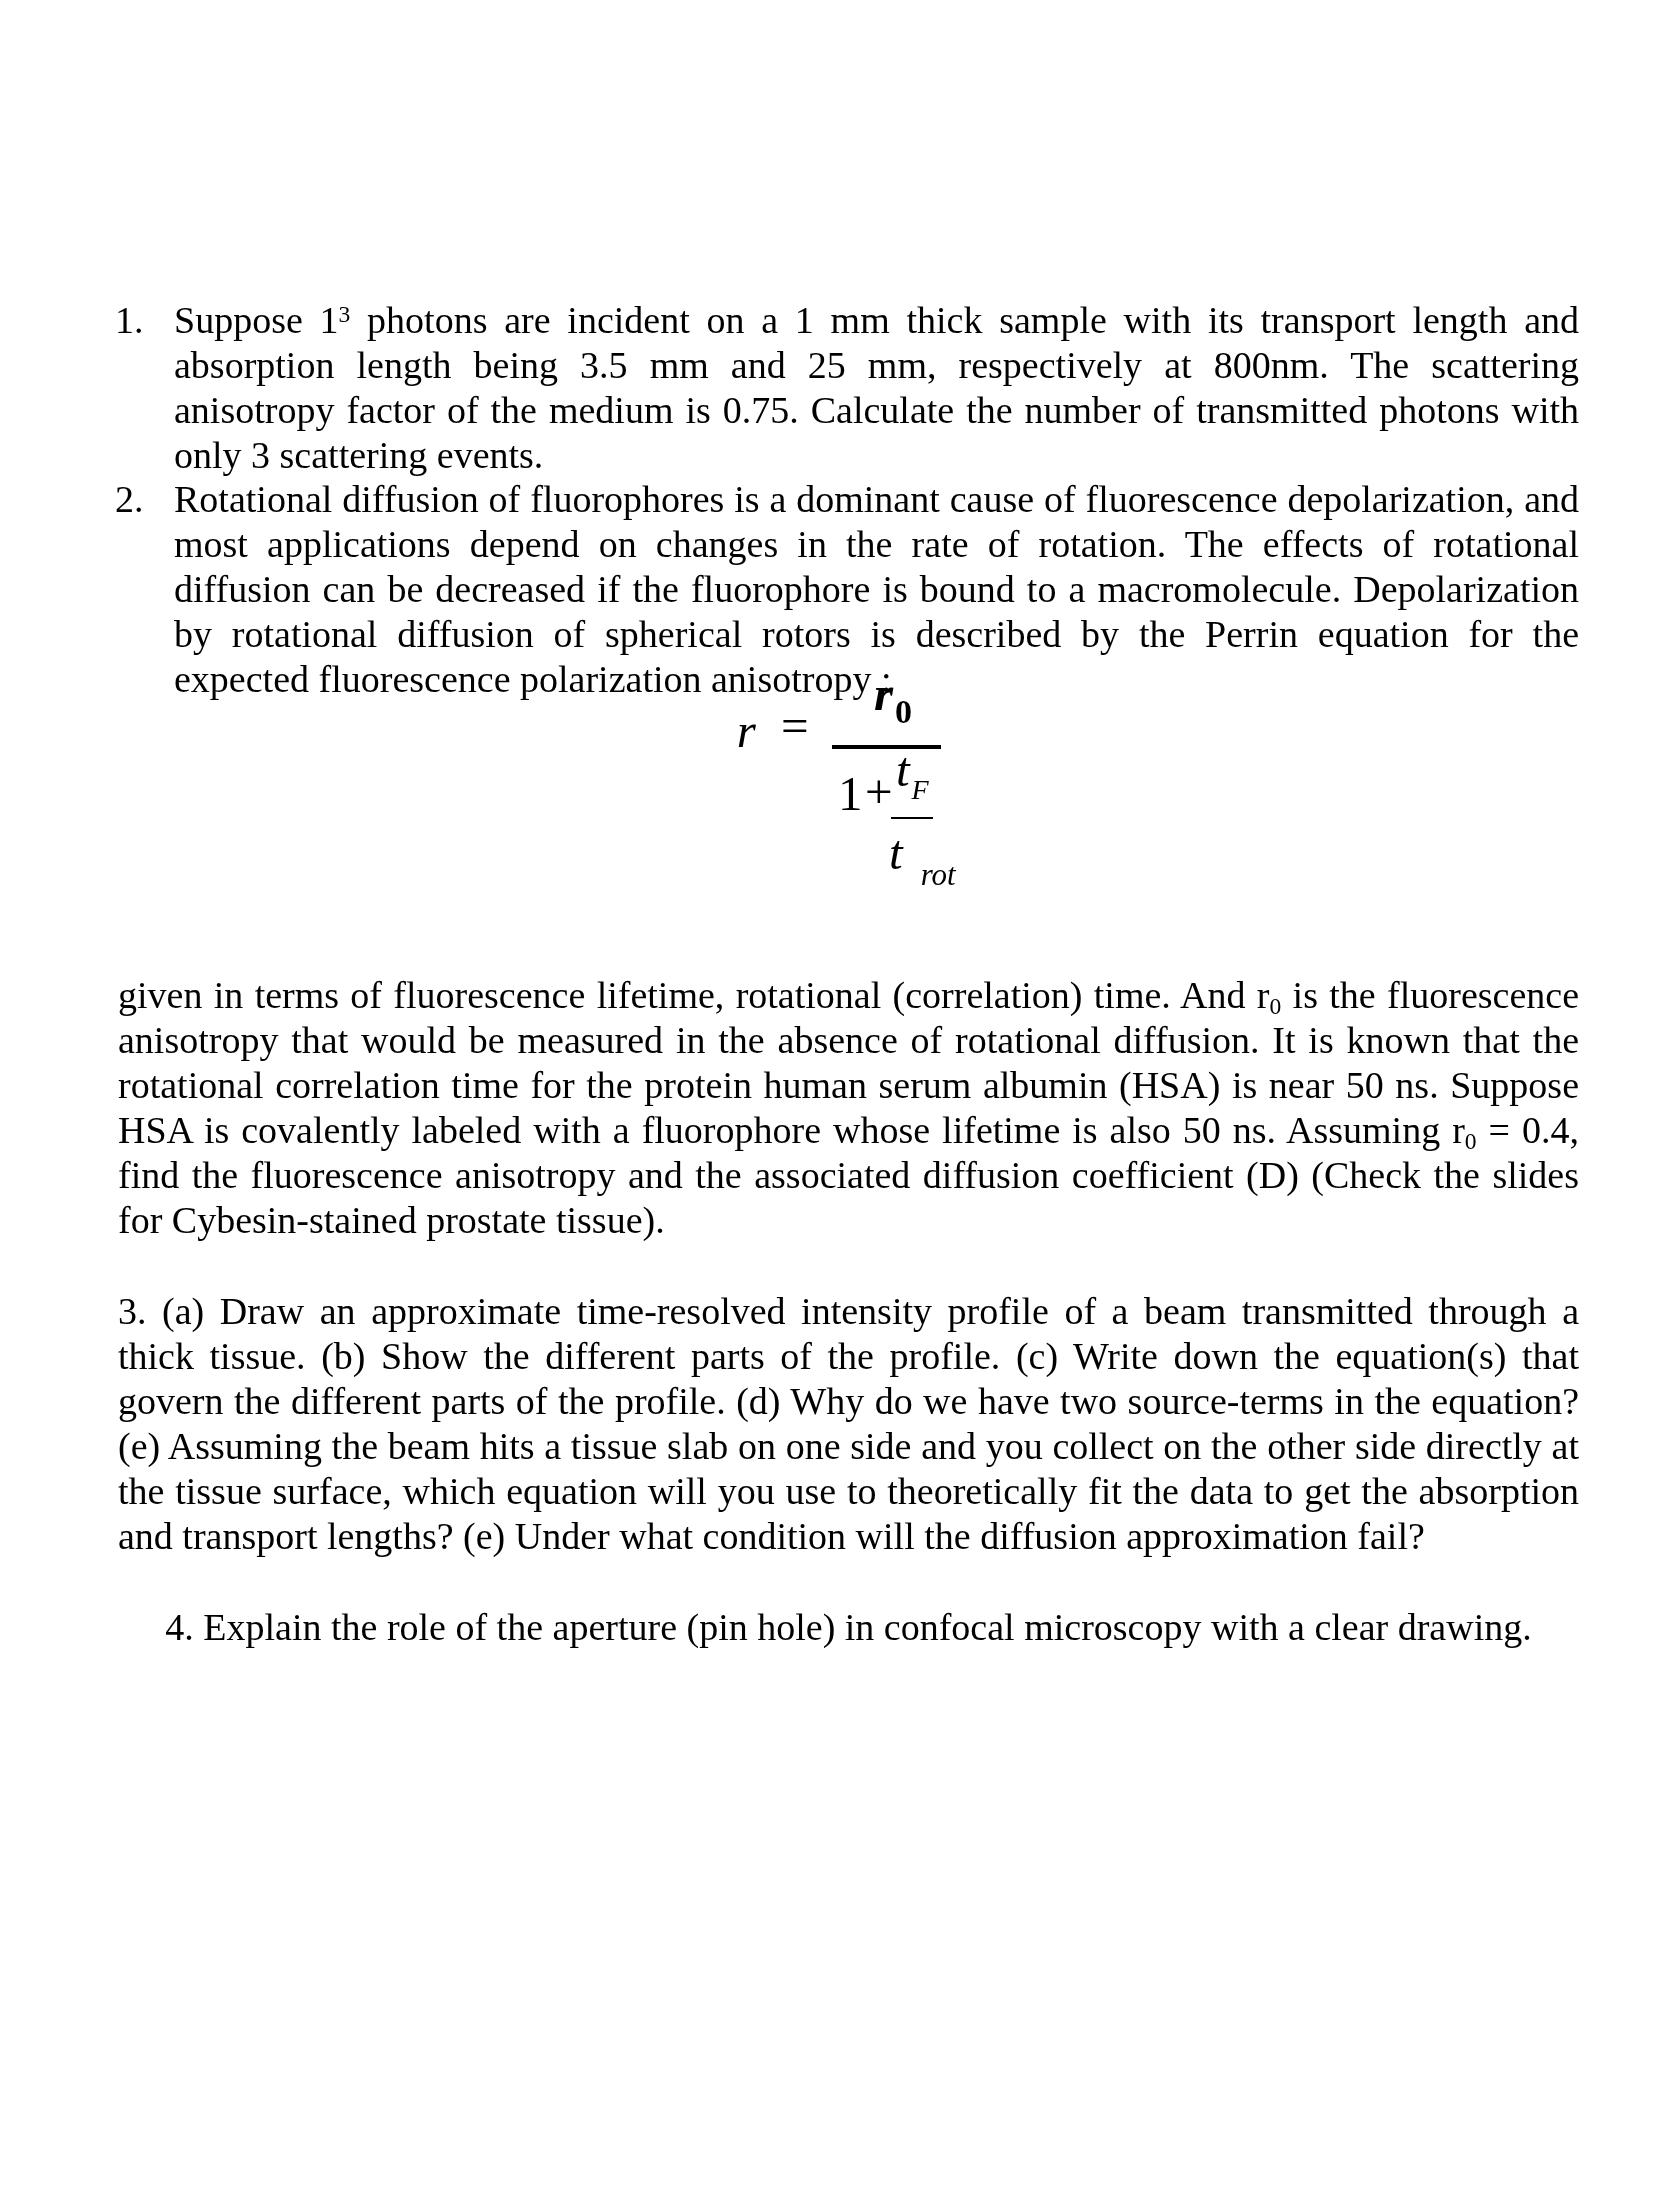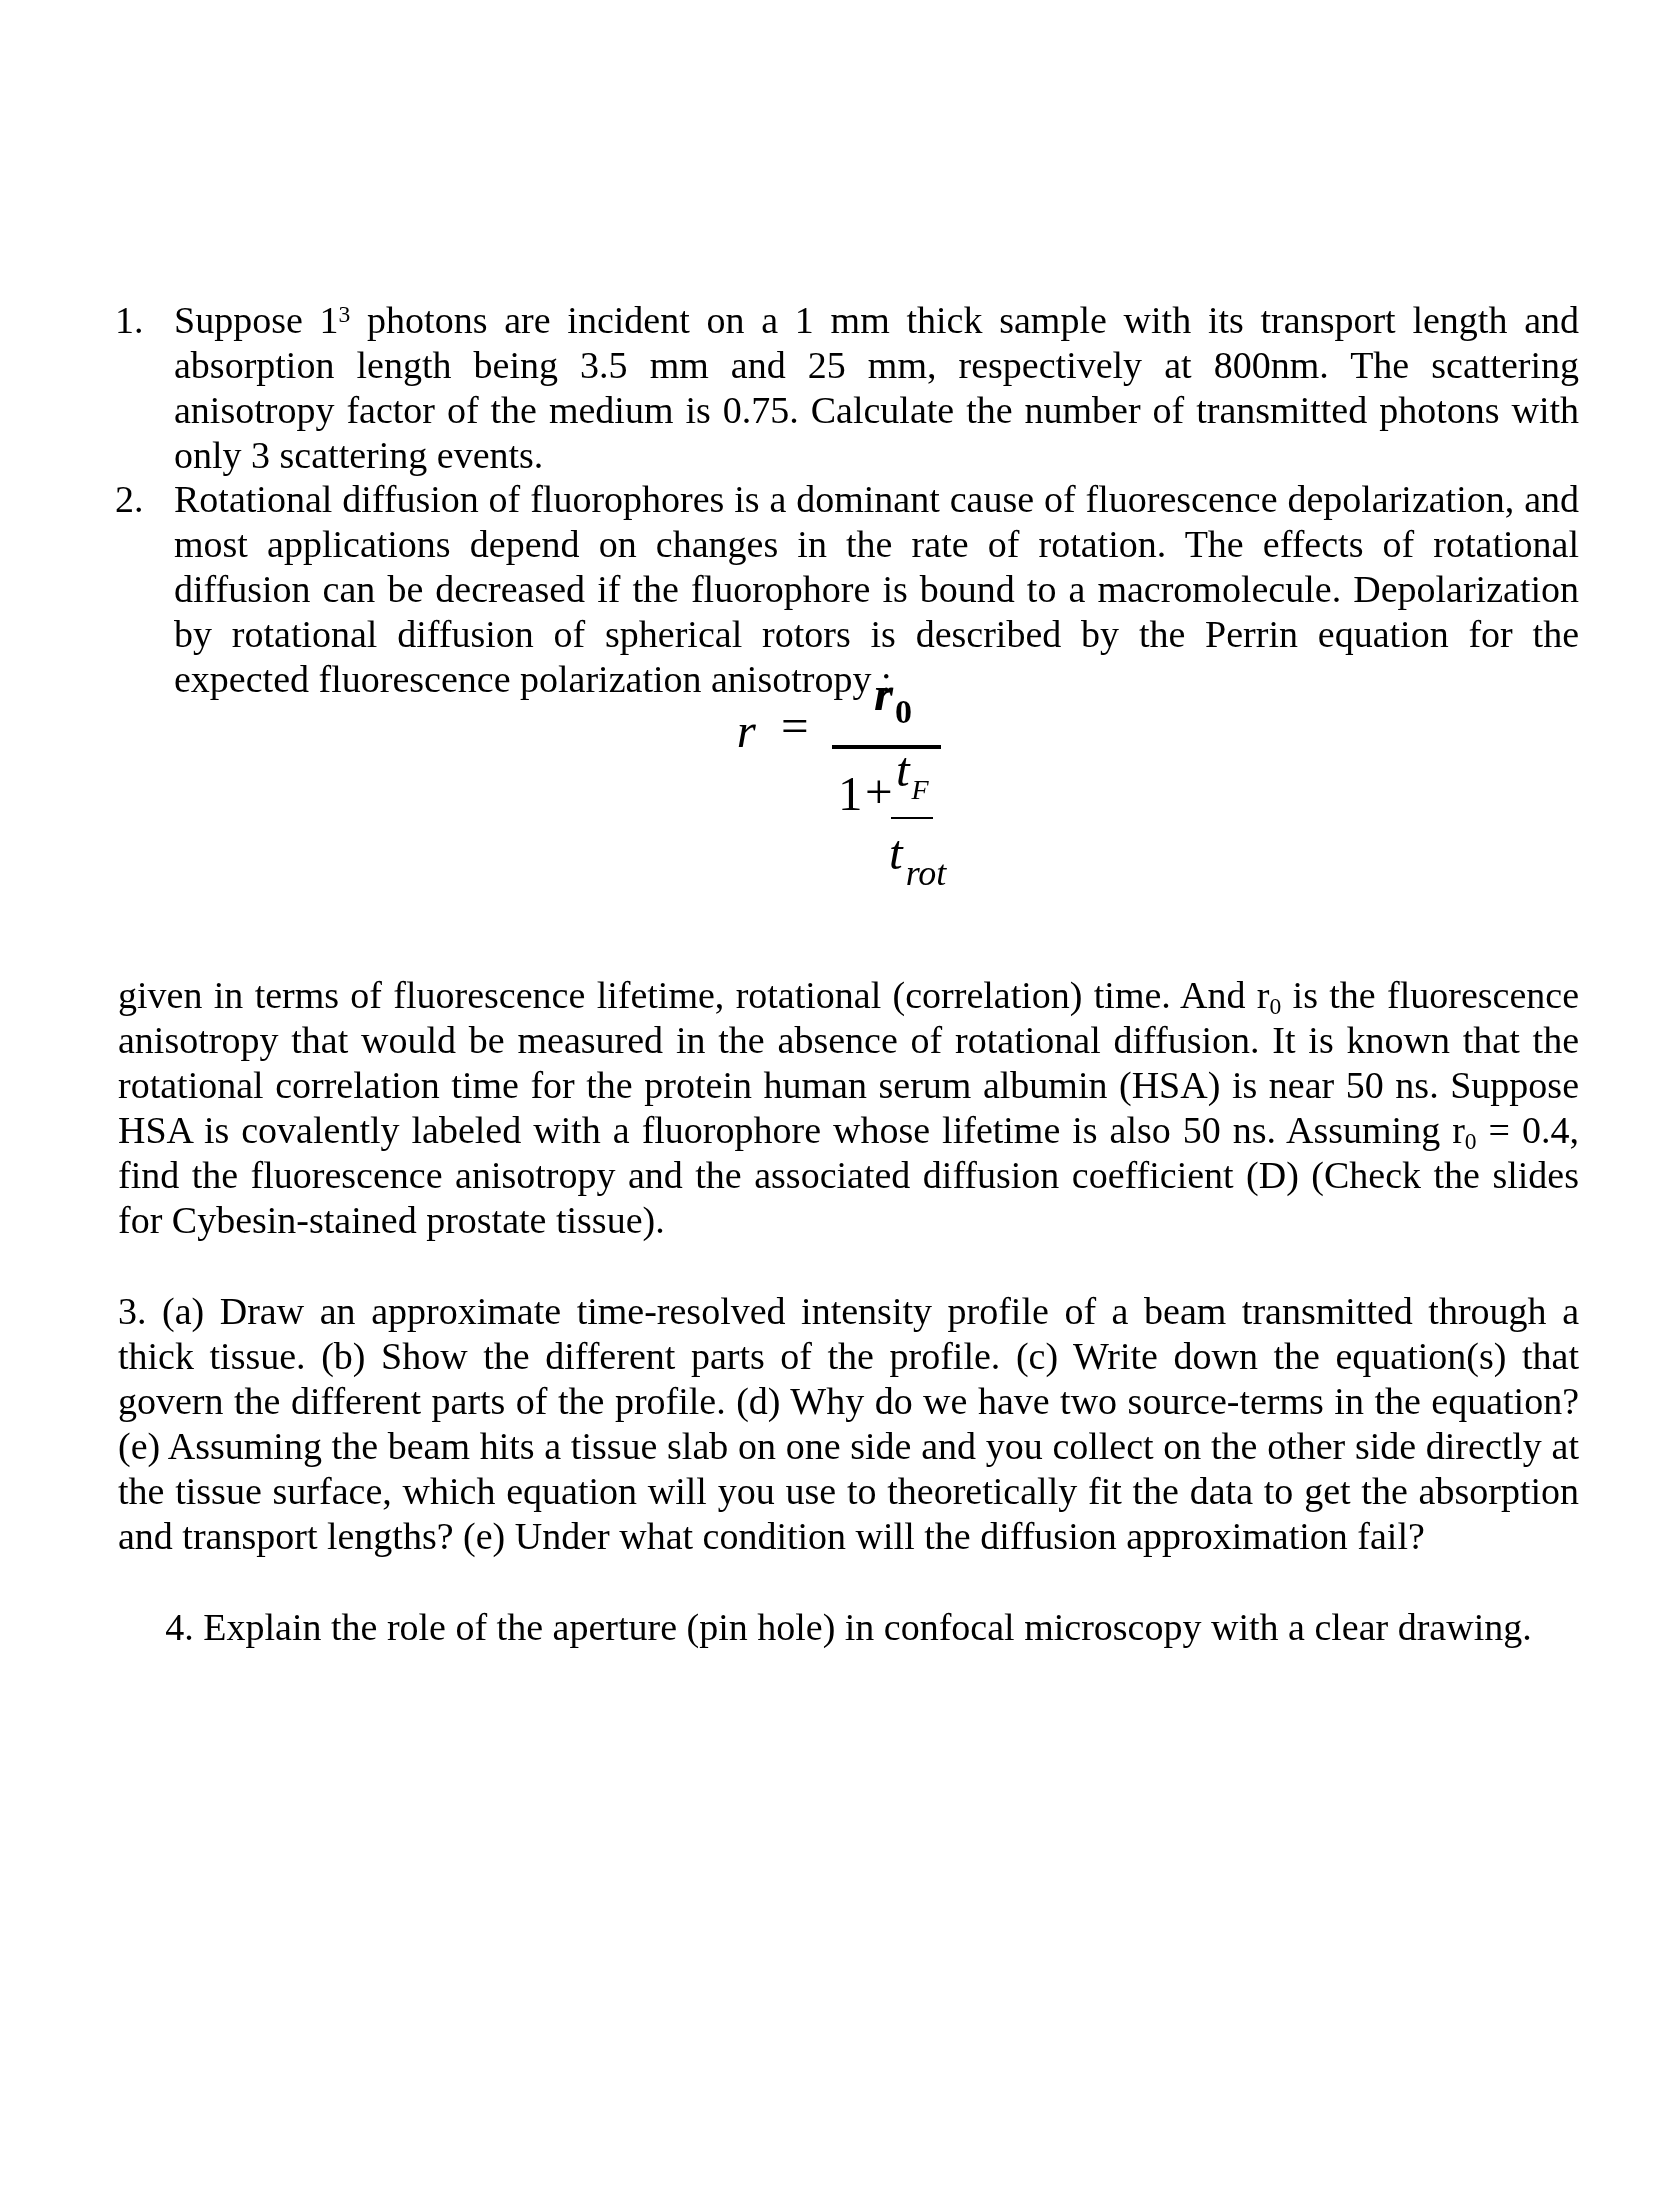--- a/index.html
+++ b/index.html
@@ -30,21 +30,21 @@
     .eq .eqsign { position: absolute; left: 53px; top: 25.5px; font-size: 49px; }
     .eq .frac-line { position: absolute; left: 104px; top: 74px; width: 109px; height: 3.5px; background: #000; }
     .eq .r0 { position: absolute; left: 146px; top: -6.1px; font-size: 49px; font-style: italic; font-weight: bold; }
     .eq .r0 .sub0 { font-style: normal; font-size: 34px; position: relative; top: 13px; left: 1.8px; }
     .eq .one { position: absolute; left: 110px; top: 94px; font-size: 49px; }
     .eq .plus { position: absolute; left: 137px; top: 92px; font-size: 49px; }
     .eq .small-line { position: absolute; left: 163px; top: 146px; width: 42px; height: 1.8px; background: #000; }
     .eq .tF { position: absolute; left: 168px; top: 70px; font-size: 49px; font-style: italic; }
     .eq .tF .subF { font-size: 28px; position: relative; top: 13px; left: 1.8px; }
     .eq .trot { position: absolute; left: 161px; top: 153px; font-size: 49px; font-style: italic; }
-    .eq .trot .subrot { font-size: 36px; position: relative; top: 16px; left: 3px; }
+    .eq .trot .subrot { font-size: 31px; position: relative; top: 16px; left: 18px; }
   </style>
 </head>
 <body>
 
 <div class="page">
 
   <div class="item text" style="top:298px;">
     <span class="num">1.</span>
     <div class="body"><span>Suppose 1</span><sup>3</sup><span> photons are incident on a 1 mm thick sample with its transport length and absorption length being 3.5 mm and 25 mm, respectively at 800nm.   The scattering anisotropy factor of the medium is 0.75. Calculate the number of transmitted photons with only 3 scattering events.</span></div>
   </div>

